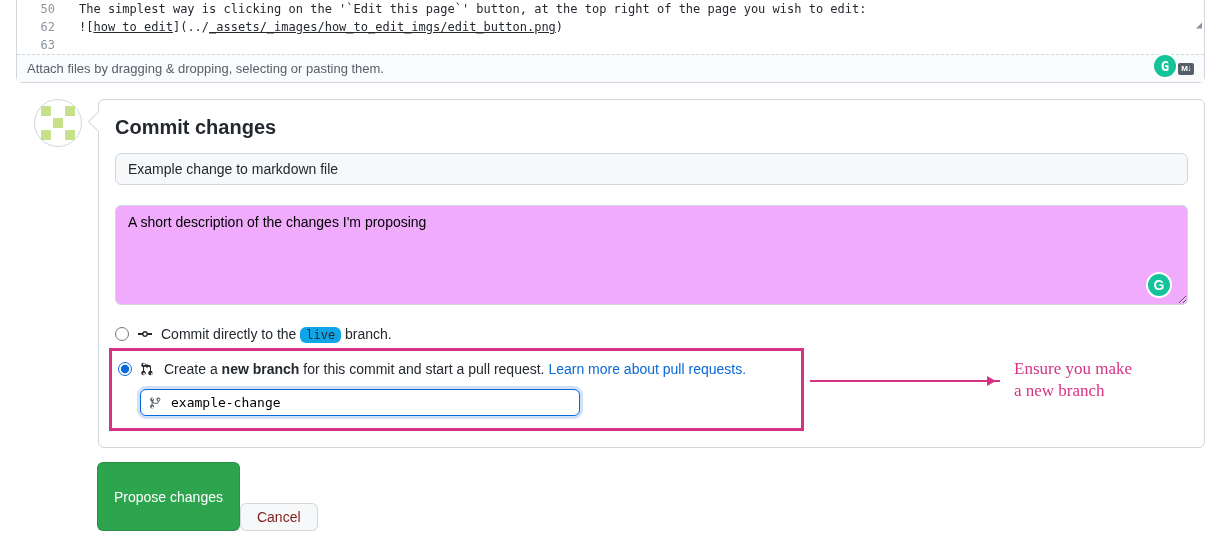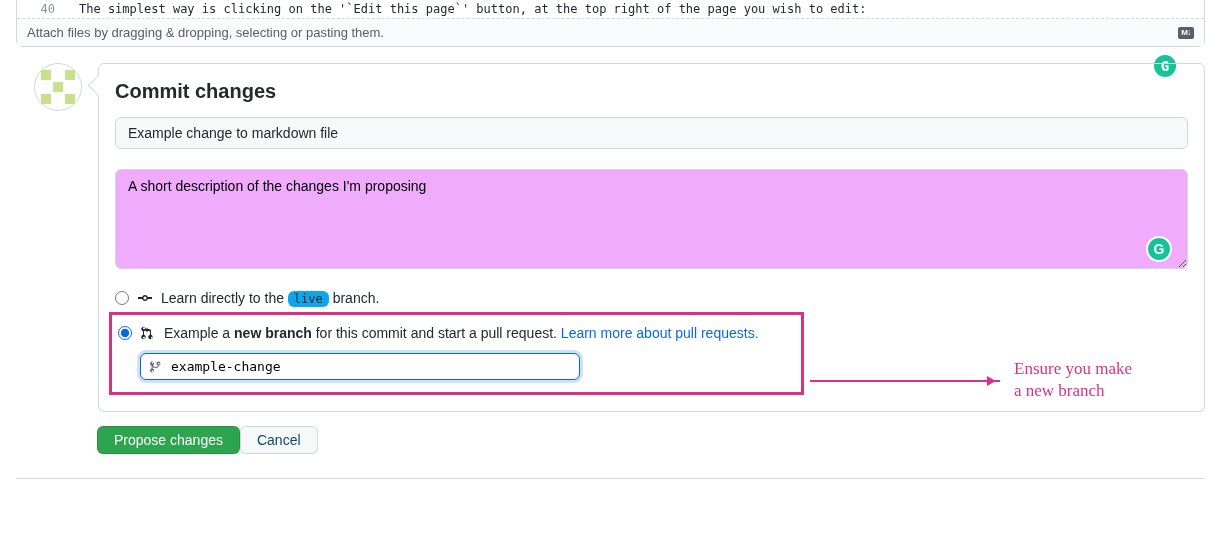--- a/index.html
+++ b/index.html
@@ -212,21 +212,22 @@
       border: 1px solid rgba(27,31,36,0.15);
       cursor: pointer;
       font-family: inherit;
     }
     .btn-primary {
       background: #2da44e;
       color: #fff;
     }
     .btn-danger {
       background: #f6f8fa;
-      color: #0c4a6e;
+      color: #7f1d1d;
+      margin-top: 41px;
     }
     .annotation {
       position: absolute;
       color: #d63384;
       font-family: Georgia, serif;
       font-size: 17px;
       line-height: 1.3;
     }
     .annotation-text { left: 1014px; top: 358px; }
     .arrow {
@@ -256,22 +257,30 @@
       color: #8c959f;
       font-size: 10px;
     }
   </style>
 </head>
 <body>
 
 <div class="editor-area">
   <div class="code-lines">
     <div class="code-line">
-      <span class="gutter">40</span>
+      <span class="gutter">50</span>
       <span class="code-text">The simplest way is clicking on the '`Edit this page`' button, at the top right of the page you wish to edit:</span>
+    </div>
+    <div class="code-line">
+      <span class="gutter">62</span>
+      <span class="code-text"><span>![</span><span class="underline">how to edit</span><span>](../</span><span class="underline">_assets/_images/how_to_edit_imgs/edit_button.png</span><span>)</span></span>
+    </div>
+    <div class="code-line">
+      <span class="gutter">63</span>
+      <span class="code-text"></span>
     </div>
     <div class="grammarly-badge grammarly-1">G</div>
     <div class="resize-grip">◢</div>
   </div>
   <div class="attach-bar">
     <span>Attach files by dragging &amp; dropping, selecting or pasting them.</span>
     <span class="md-icon">M↓</span>
   </div>
 </div>
 
@@ -297,32 +306,32 @@
       <div class="grammarly-badge">G</div>
     </div>
 
     <div class="radio-group">
       <label class="radio-row">
         <input type="radio" name="commit-choice" style="">
         <svg class="octicon" width="16" height="16" viewBox="0 0 16 16">
             <path d="M8 5a3 3 0 0 0-2.83 2H1v2h4.17A3 3 0 0 0 8 11a3 3 0 0 0 2.83-2H15V7h-4.17A3 3 0 0 0 8 5zm0 4.5A1.5 1.5 0 1 1 8 6.5a1.5 1.5 0 0 1 0 3z"></path>
           </svg>
         <span>
-          <span>Learn directly to the </span><span class="badge-live">live</span><span> branch.</span>
+          <span>Commit directly to the </span><span class="badge-live">live</span><span> branch.</span>
         </span>
       </label>
 
       <div class="highlight-box">
         <label class="radio-row">
           <input type="radio" name="commit-choice" checked="" style="">
           <svg class="octicon" width="16" height="16" viewBox="0 0 16 16">
               <path d="M5 3.25a1 1 0 1 1-2 0 1 1 0 0 1 2 0zM4 6.2A2.25 2.25 0 1 0 3 6.2v3.6a2.25 2.25 0 1 0 1 0V6.2zM4 13.75a1 1 0 1 1 0-2 1 1 0 0 1 0 2zM12 13.75a1 1 0 1 1 0-2 1 1 0 0 1 0 2zM11 9.8V6a2 2 0 0 0-2-2H7.5V2.5L5 5l2.5 2.5V6H9a1 1 0 0 1 1 1v2.8a2.25 2.25 0 1 0 1 0z"></path>
             </svg>
           <span>
-            <span>Example a </span><strong>new branch</strong><span> for this commit and start a pull request. </span><a href="#" class="link">Learn more about pull requests.</a>
+            <span>Create a </span><strong>new branch</strong><span> for this commit and start a pull request. </span><a href="#" class="link">Learn more about pull requests.</a>
           </span>
         </label>
         <div class="branch-input-wrap">
           <svg class="octicon branch-icon-inside" width="14" height="14" viewBox="0 0 16 16">
               <path d="M5 3.25a1 1 0 1 1-2 0 1 1 0 0 1 2 0zM4 6.2A2.25 2.25 0 1 0 3 6.2v3.6a2.25 2.25 0 1 0 1 0V8c.6.46 1.4.75 2.25.75H9A2.25 2.25 0 0 0 11.25 6.5v-.3a2.25 2.25 0 1 0-1 0v.3C10.25 7.2 9.7 7.75 9 7.75H6.25C5.55 7.75 5 7.2 5 6.5v-.3zM12 4.25a1 1 0 1 1-2 0 1 1 0 0 1 2 0zM4 13.75a1 1 0 1 1 0-2 1 1 0 0 1 0 2z"></path>
             </svg>
           <input class="branch-input" type="text" value="example-change" style="">
         </div>
       </div>
     </div>

